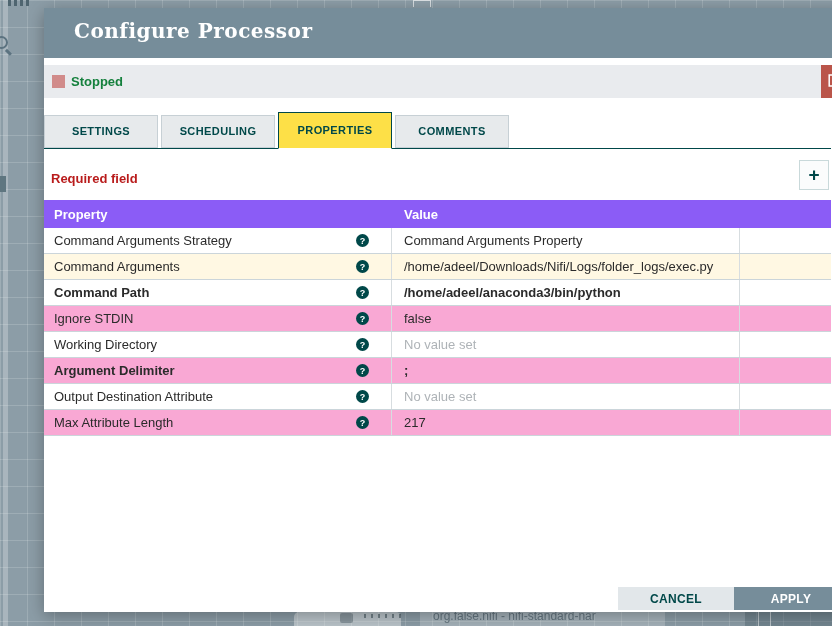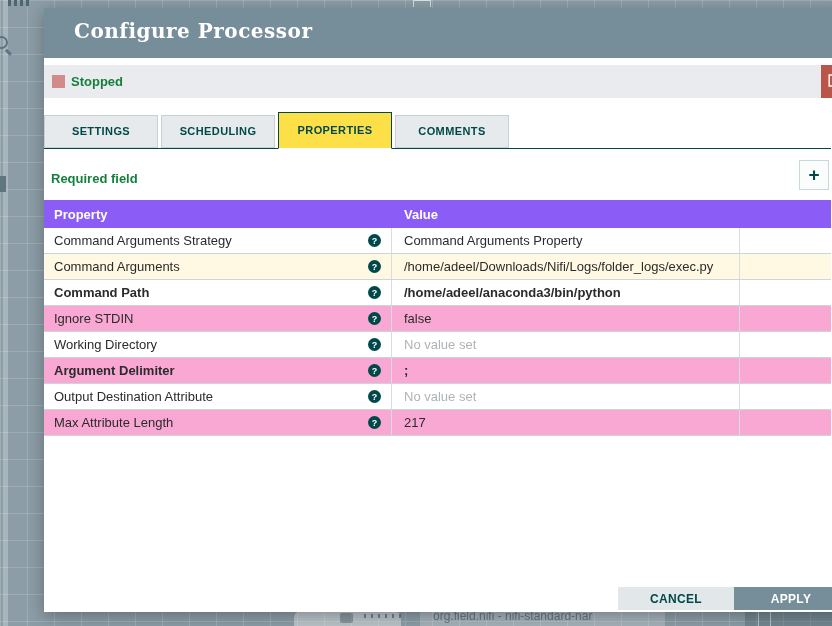--- a/index.html
+++ b/index.html
@@ -57,38 +57,38 @@
   .tab-bar { position:absolute; left:0; top:104px; width:787px; height:37px;
     display:flex; gap:3px; align-items:flex-end; border-bottom:1px solid #004849; }
   .tab { width:114px; height:33px; line-height:31px; text-align:center;
     background:#E7EAEC; border:1px solid #C7D0D5; color:#004849;
     font-size:11px; font-weight:bold; letter-spacing:.4px; cursor:pointer; }
   .tab.active { background:#fde047; border:1px solid #004849; border-bottom:1px solid #fff;
     height:37px; line-height:35px; margin-bottom:-1px; }
 
   .required-row { position:absolute; left:0; top:152px; width:787px; height:32px; }
   .required-label { position:absolute; left:7px; top:11px; font-size:13px;
-    font-weight:bold; color:#15803d; }
+    font-weight:bold; color:#b91c1c; }
   .add-btn { position:absolute; right:2px; top:0; width:30px; height:30px;
     background:#FBFCFC; border:1px solid #C9D9DA; cursor:pointer;
     display:flex; align-items:center; justify-content:center; }
   .plus-glyph { color:#004849; font-size:19px; font-weight:bold; line-height:1;
     transform:translateY(-1px); }
 
   .ptable { position:absolute; left:0; top:192px; width:787px; }
   .thead { display:flex; height:28px; background:#8b5cf6; color:#fff;
     font-size:13px; font-weight:bold; align-items:center; }
   .th-prop { width:348px; padding-left:10px; }
   .th-val  { width:348px; padding-left:12px; }
   .trow { display:flex; height:26px; background:#fff; border-bottom:1px solid #CBD5DA;
     cursor:pointer; }
   .trow.shaded { background:#f9a8d4; }
   .trow.highlight { background:#FFF8E3; }
   .td { display:flex; align-items:center; font-size:13px; color:#2B2B2B; }
-  .td-prop { width:348px; padding:0 10px 0 10px; border-right:1px solid #D7DDE0;
+  .td-prop { width:348px; padding:0 22px 0 10px; border-right:1px solid #D7DDE0;
     justify-content:space-between;align-items:center; }
   .td-val { width:348px; padding-left:12px; border-right:1px solid #D7DDE0; }
   .td-extra { flex:1; }
   .trow.required .ptxt, .trow.required .td-val { font-weight:bold; }
   .td-val.unset { color:#AEB3B7; font-weight:normal; }
   .help { width:13px; height:13px; min-width:13px; border-radius:50%; background:#004849;
     color:#fff; font-size:9px; font-weight:bold; display:flex; align-items:center;
     justify-content:center; cursor:pointer; }
 
   .btn { position:absolute; bottom:2px; height:23px; border:none; font-size:12px;
@@ -102,21 +102,21 @@
 <div class="bg-canvas">
   <div class="bg-left-band"></div>
   <div class="bg-magnifier"></div>
   <div class="bg-dark-chip"></div>
   <div class="bg-top-scribble"></div>
   <div class="bg-top-rect"></div>
   <div class="bg-bottom-rect"></div>
   <div class="bg-bottom-glyph"></div>
   <div class="bg-hash"></div>
   <div class="bg-bottom-panel"></div>
-  <div class="bg-footer-text">org.field.nifi - nifi-standard-nar</div>
+  <div class="bg-footer-text">org.false.nifi - nifi-standard-nar</div>
   <div class="bg-right-dark"></div>
   <div class="bg-vline" style="left:758px"></div>
   <div class="bg-vline" style="left:770px"></div>
 </div>
 
 <div class="dialog">
 
   <div class="dlg-header">
     <div class="dlg-title">Configure Processor</div>
   </div>

